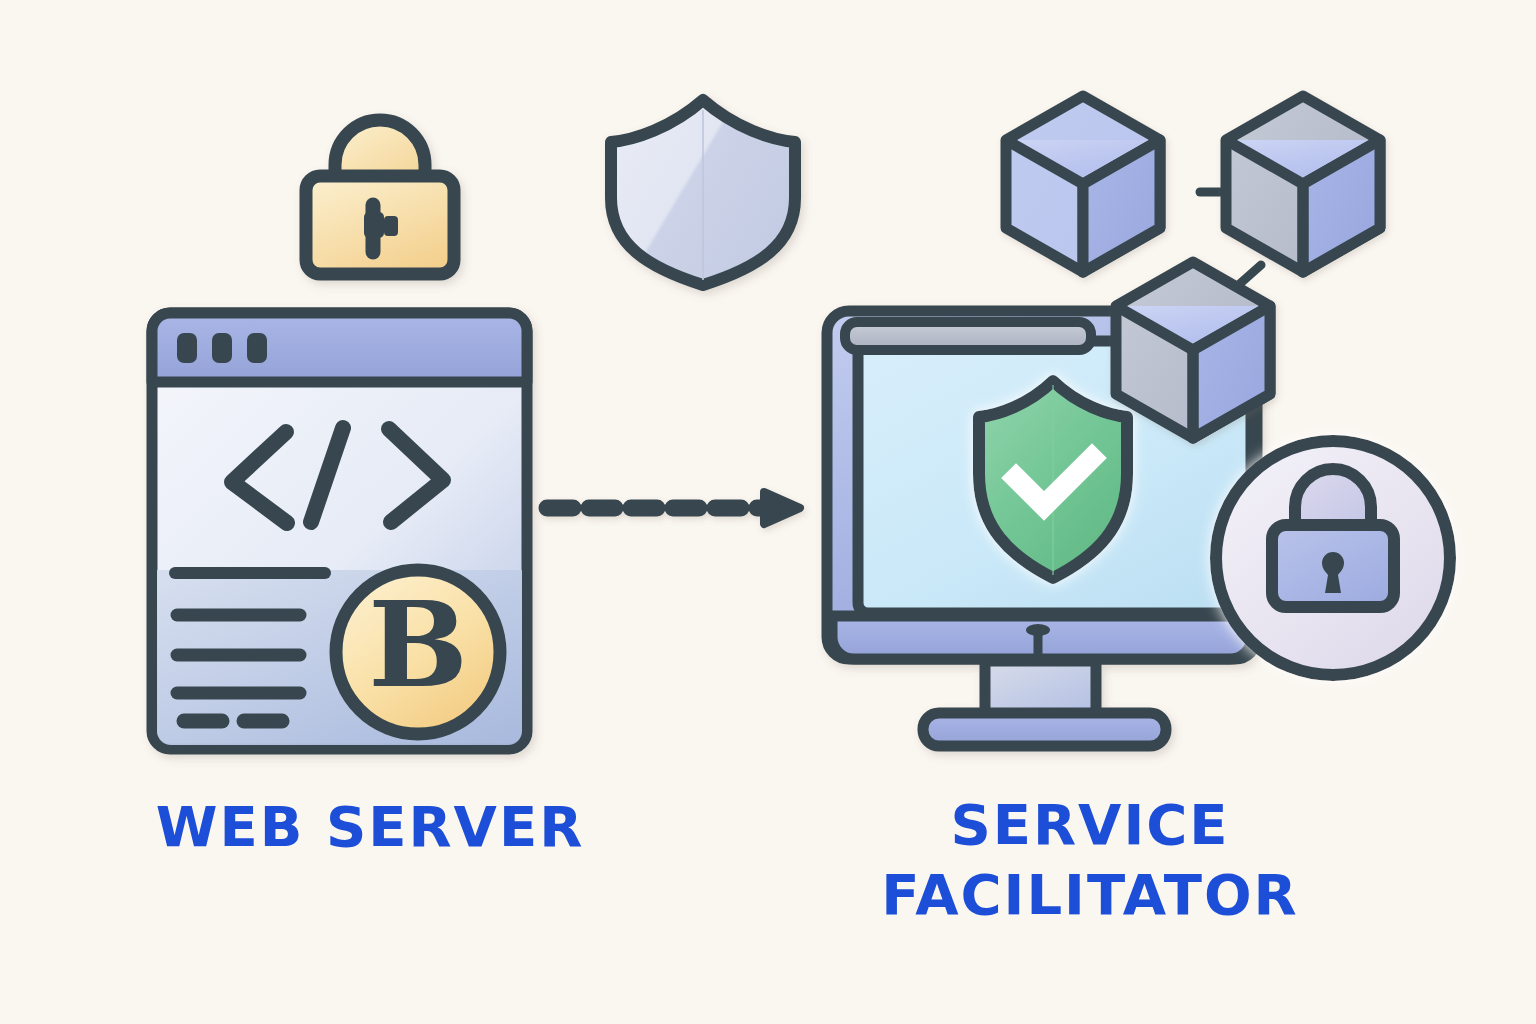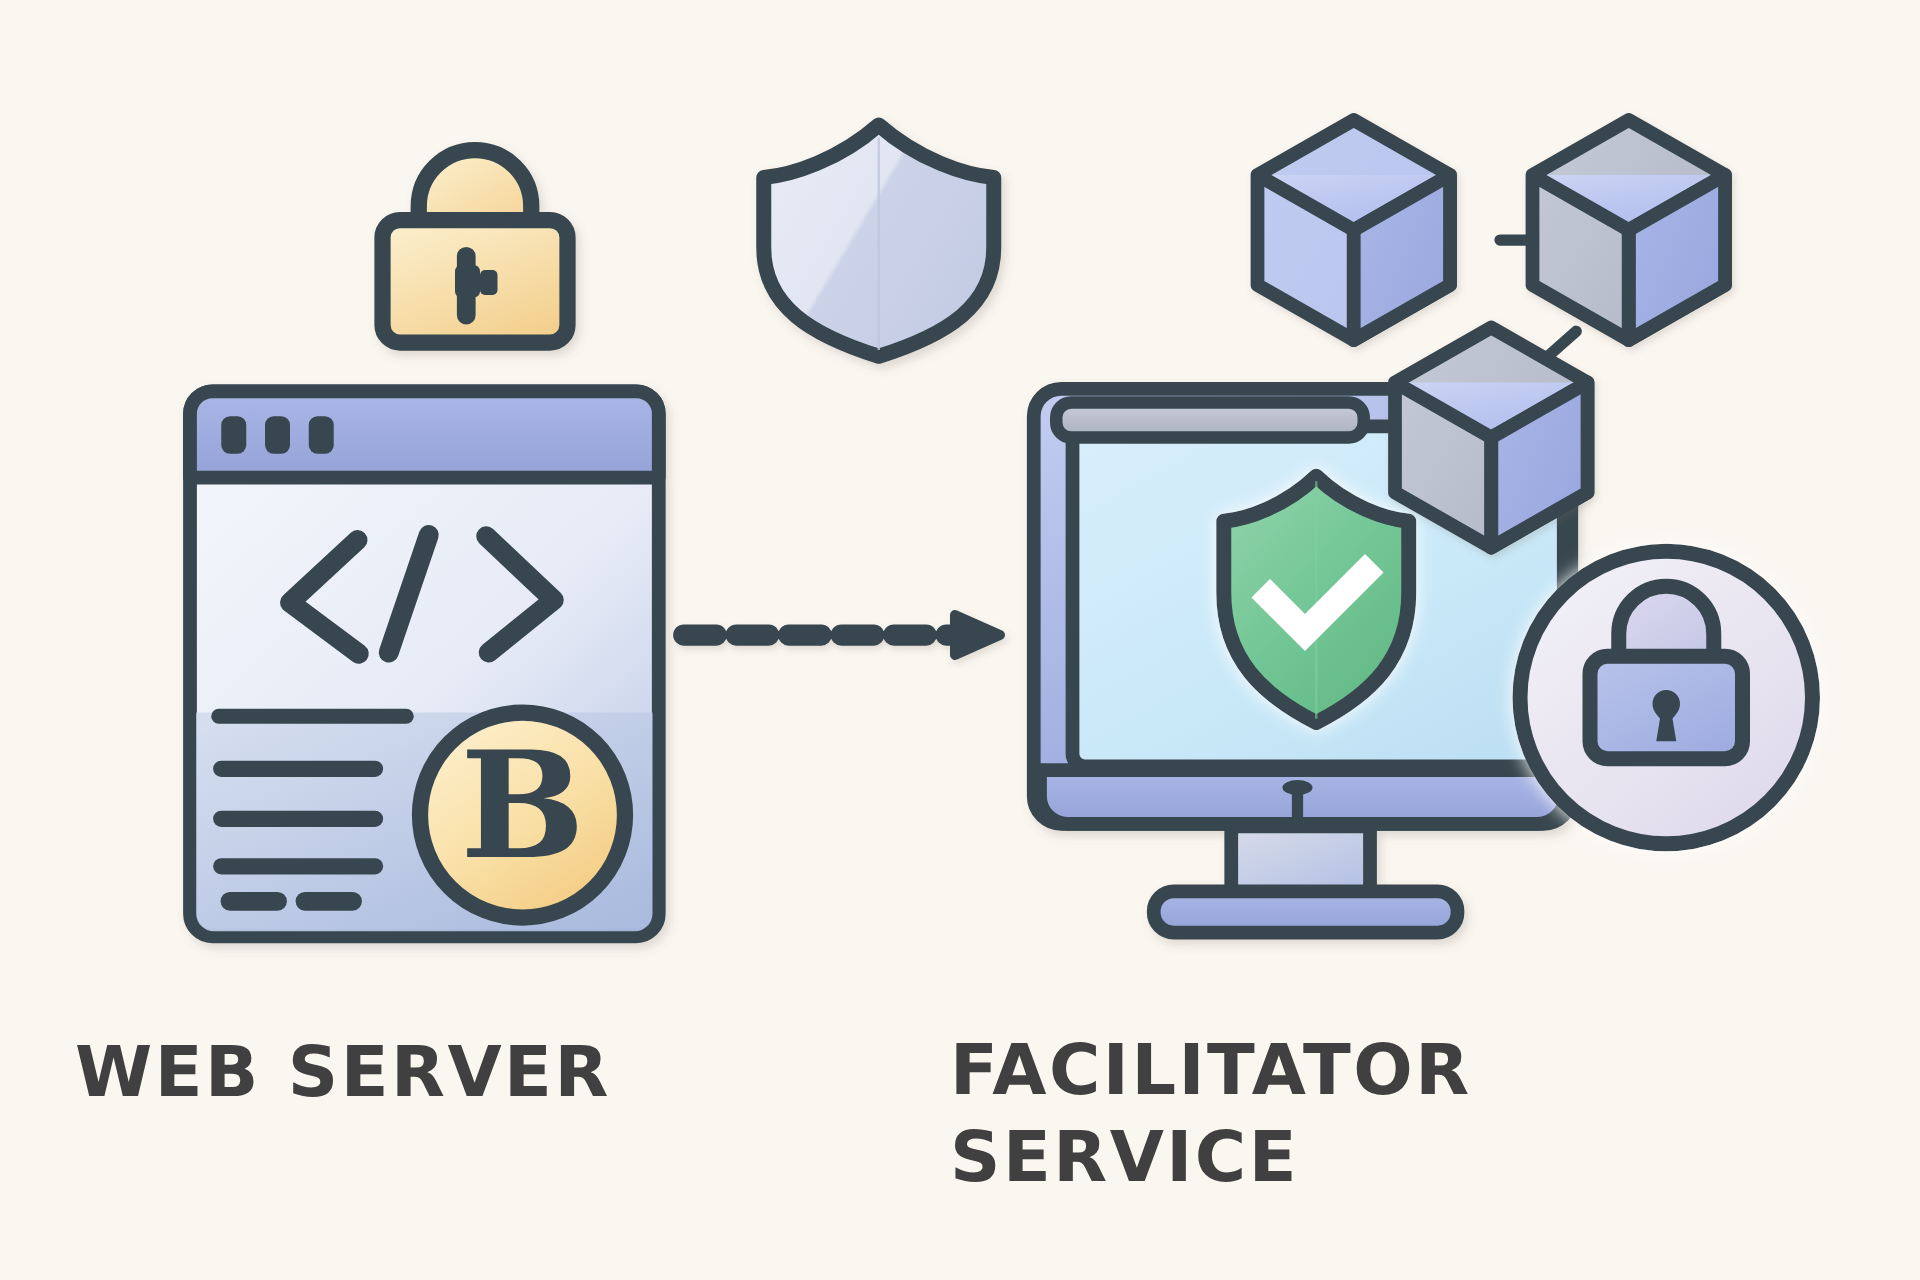--- a/index.html
+++ b/index.html
@@ -19,27 +19,27 @@
     height: 1024px;
     background: #faf6f0;
   }
   #stage > svg {
     position: absolute;
     top: 0;
     left: 0;
   }
   .lbl {
     position: absolute;
+    text-align: center;
     font-family: "DejaVu Sans", sans-serif;
     font-weight: 700;
-    color: #404040;
+    color: #1d4ed8;
     letter-spacing: 1px;
     line-height: 1.25;
     user-select: none;
-    margin-top: 32px;
   }
   #web-server-label {
     left: 60px;
     top: 792px;
     width: 620px;
     font-size: 56px;
     letter-spacing: 2px;
   }
   #facilitator-label {
     left: 760px;
@@ -270,17 +270,17 @@
       <circle cx="1333" cy="558" r="117" fill="url(#gLav)" stroke="#37474f" stroke-width="12"></circle>
       <path d="M1295 529 L1295 507 A38 38 0 0 1 1371 507 L1371 529" fill="url(#gLockShackle)" stroke="#37474f" stroke-width="12" stroke-linecap="round" stroke-linejoin="round"></path>
       <rect x="1272" y="525" width="122" height="82" rx="14" fill="url(#gLockBody)" stroke="#37474f" stroke-width="12"></rect>
       <path d="M1333 552 a11 11 0 0 1 11 11 c0 6 -4 9 -6 12 l3 18 h-16 l3 -18 c-2 -3 -6 -6 -6 -12 a11 11 0 0 1 11 -11 z" fill="#37474f"></path>
     </g>
   </svg>
 
   <div class="lbl" id="web-server-label">WEB SERVER</div>
 
   <div class="lbl" id="facilitator-label">
+    <span>SERVICE</span>
     <span>FACILITATOR</span>
-    <span>SERVICE</span>
   </div>
 
 </div>
 
 </body></html>

